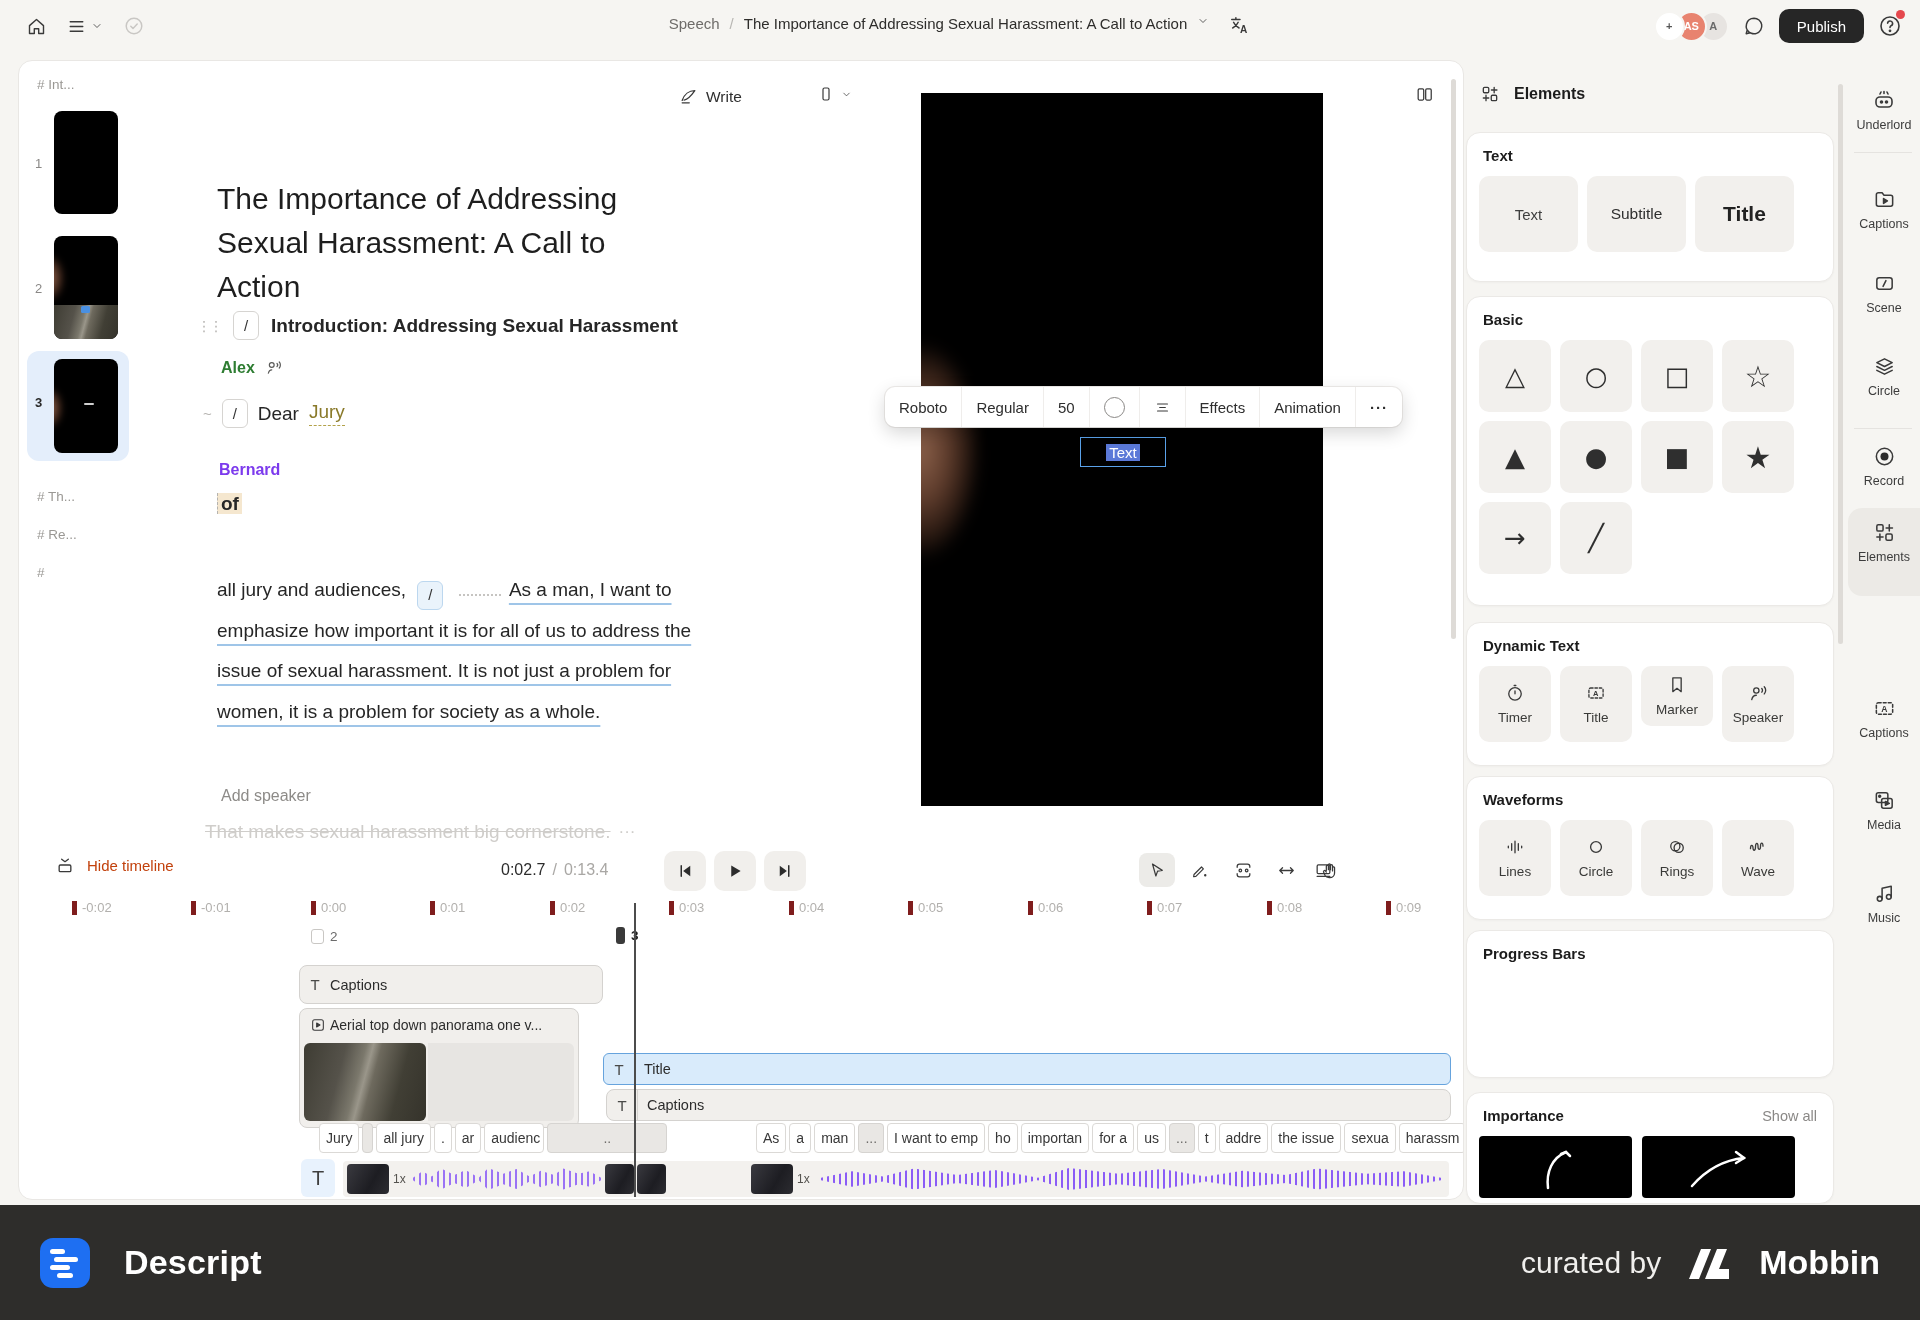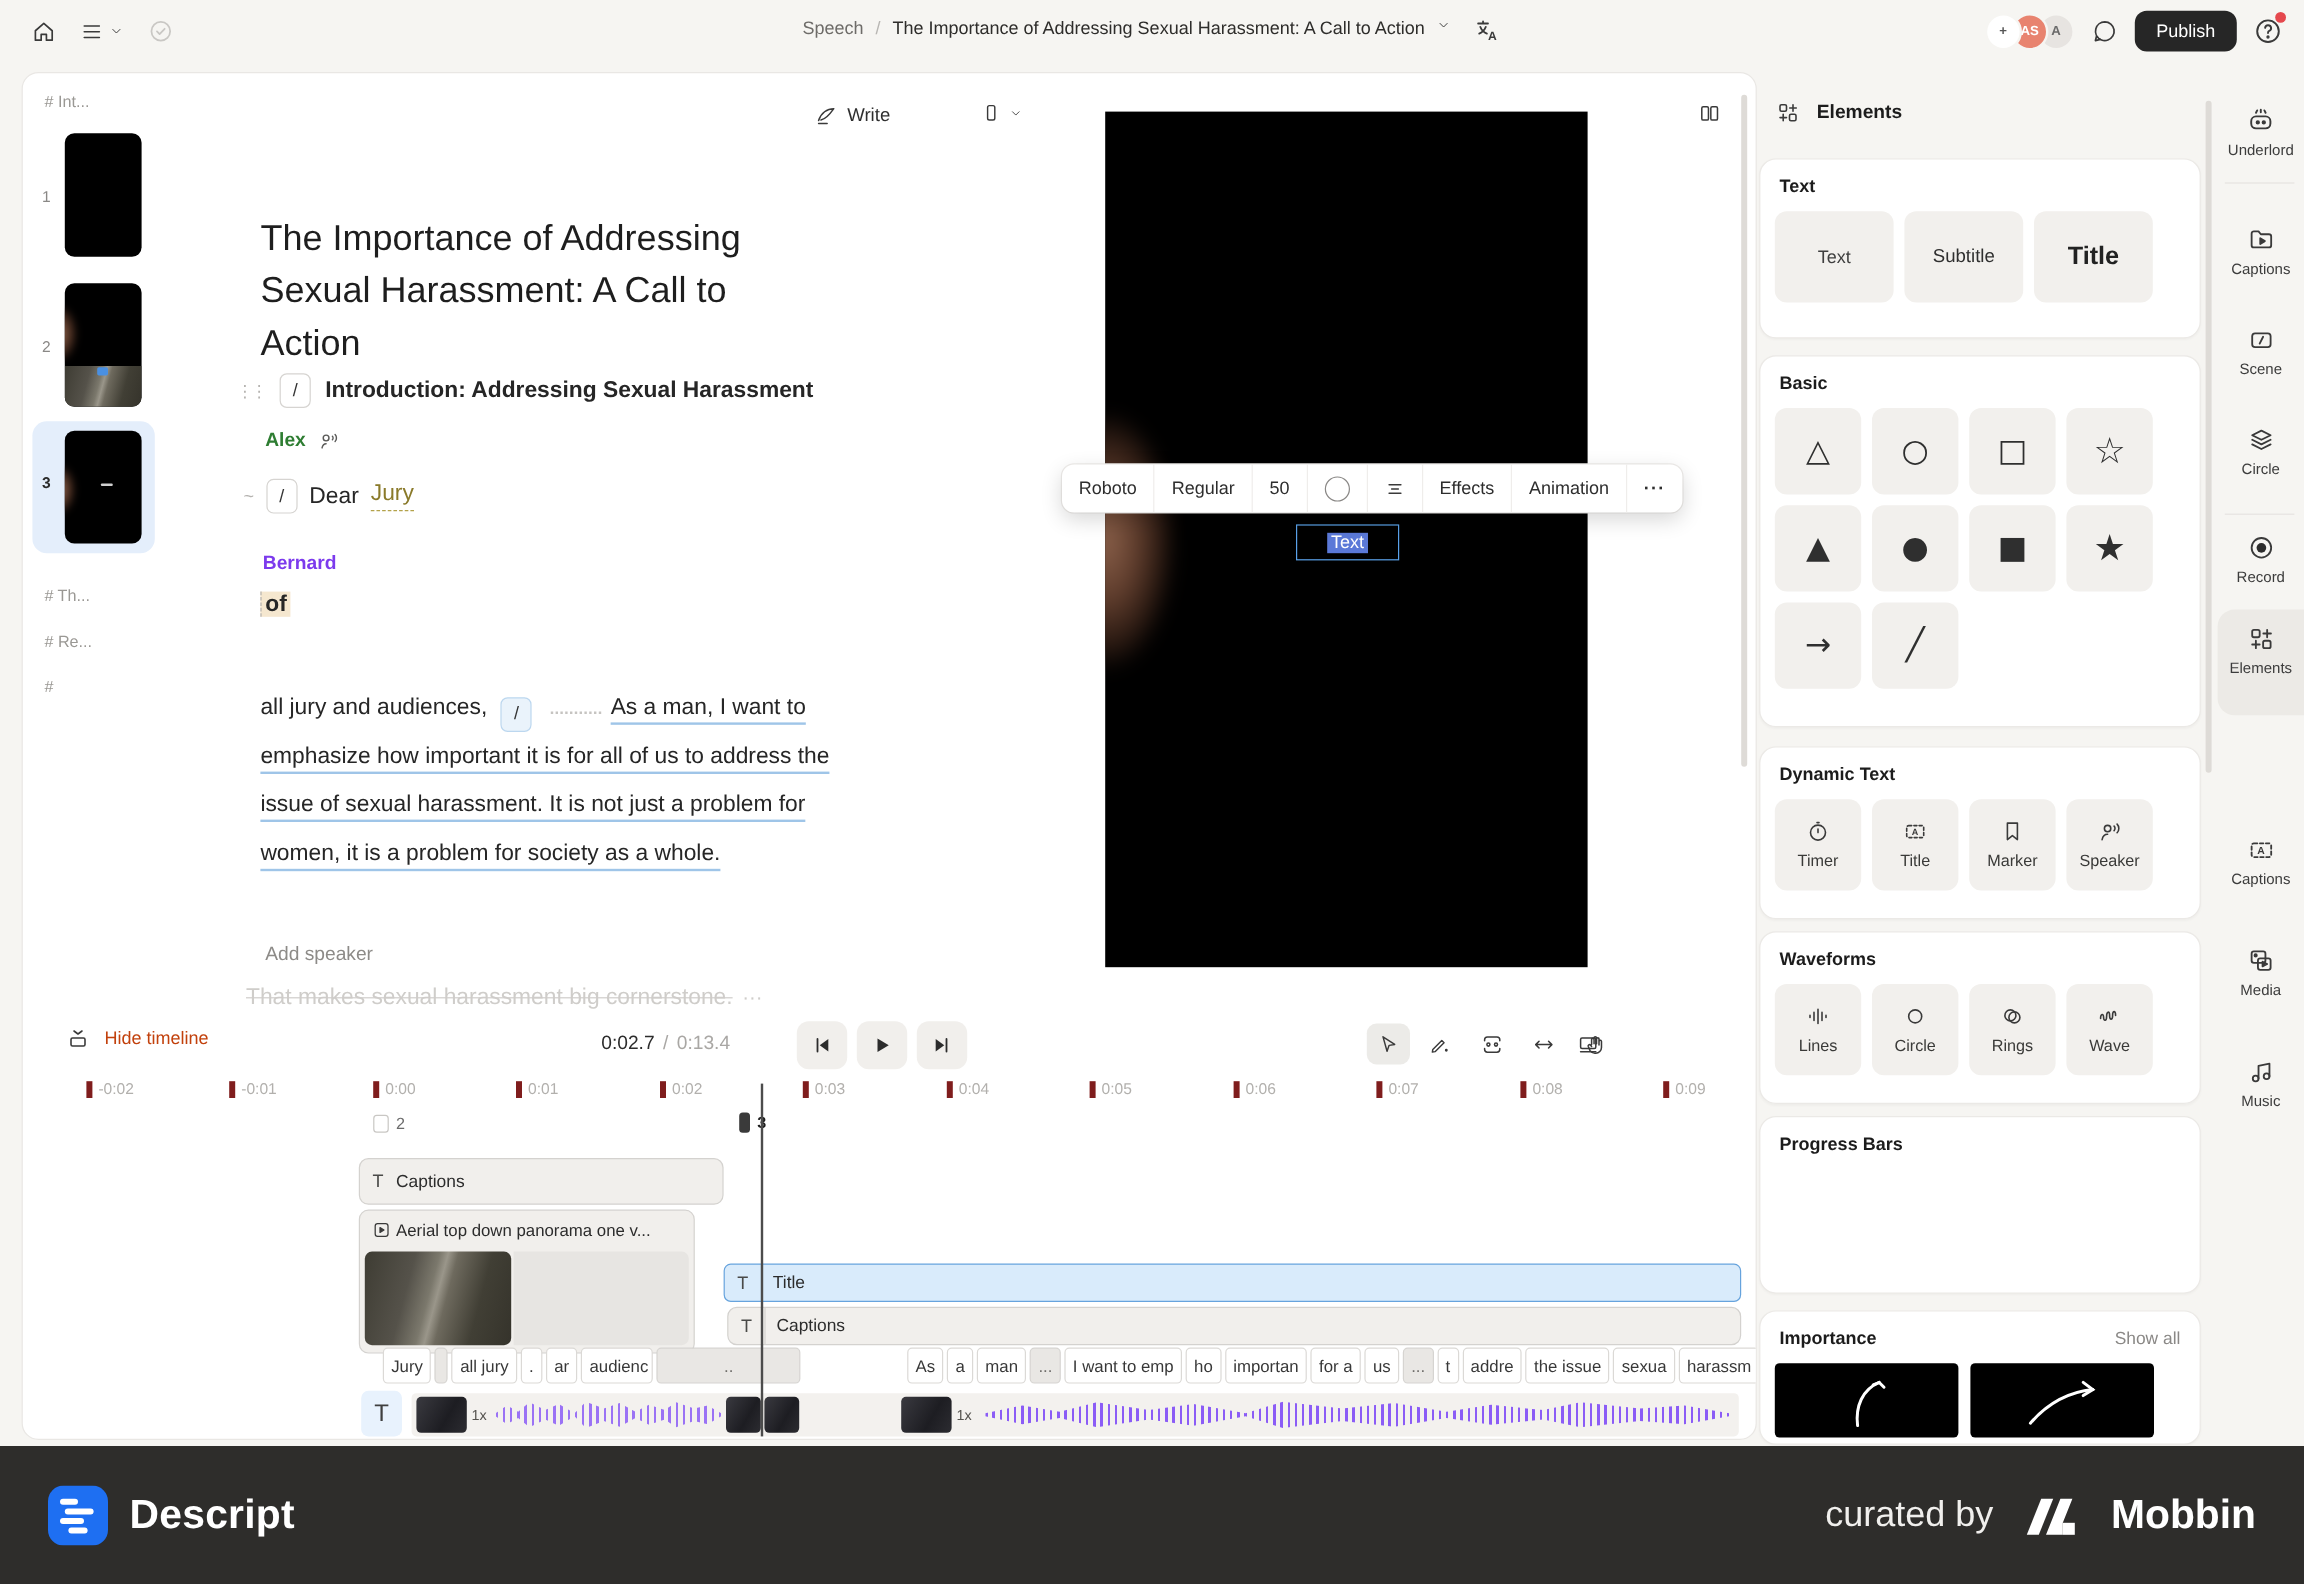--- a/index.html
+++ b/index.html
@@ -98,21 +98,21 @@
   .glyph{font-size:26px;color:#2f2f2f;font-family:"DejaVu Sans",sans-serif}
 
   
   .rail-item{position:absolute;left:1848px;width:72px;display:flex;flex-direction:column;
              align-items:center;gap:6px;font-size:12.5px;color:#3c3c3c}
   .rail-div{position:absolute;left:1854px;width:58px;height:1px;background:#e5e3e0}
 
   
   #footer{position:absolute;left:0;top:1205px;width:1920px;height:115px;background:#2e2d2b;
           display:flex;align-items:center;justify-content:space-between;padding:0 40px;box-sizing:border-box}
-  .f-left{display:flex;align-items:center;gap:18px}
+  .f-left{display:flex;align-items:center;gap:34px}
   .f-right{display:flex;align-items:center;gap:26px}
   .f-brand{font-size:34px;font-weight:600;color:#fff;letter-spacing:.2px}
   .f-curated{font-size:30px;color:#f0efed}
   .f-partner{font-size:34px;font-weight:700;color:#fff}
   .scrollbar{position:absolute;width:5px;border-radius:3px;background:#dedbd7}
 </style>
 </head>
 <body>
 
 <svg width="0" height="0" style="position:absolute">
@@ -536,21 +536,21 @@
         </svg>
       <span class="tl">Timer</span>
       </div>
     <div class="tile" style="width:72px;height:76px">
       <svg class="ic" width="20" height="20" viewBox="0 0 24 24">
           <rect x="3.5" y="6" width="17" height="12" rx="2" stroke-dasharray="3 2.2"></rect>
           <text x="8.5" y="15.5" font-size="9" font-weight="bold" stroke="none" fill="#3a3a3a">A</text>
         </svg>
       <span class="tl">Title</span>
       </div>
-    <div class="tile" style="width:72px;height:76px">
+    <div class="tile" style="width:72px;height:60px">
       <svg class="ic" width="20" height="20" viewBox="0 0 24 24">
           <path d="M7 3.5h10V20l-5-4-5 4Z"></path>
         </svg>
       <span class="tl">Marker</span>
       </div>
     <div class="tile" style="width:72px;height:76px">
       <svg class="ic" width="20" height="20" viewBox="0 0 24 24">
           <circle cx="10" cy="9" r="3.2"></circle>
           <path d="M4.5 20c.7-3.4 2.8-5.3 5.5-5.3M16.5 6.5c1.2 1.2 1.2 3.3 0 4.5M19.5 4.5c2.3 2.3 2.3 6.3 0 8.6"></path>
         </svg>

